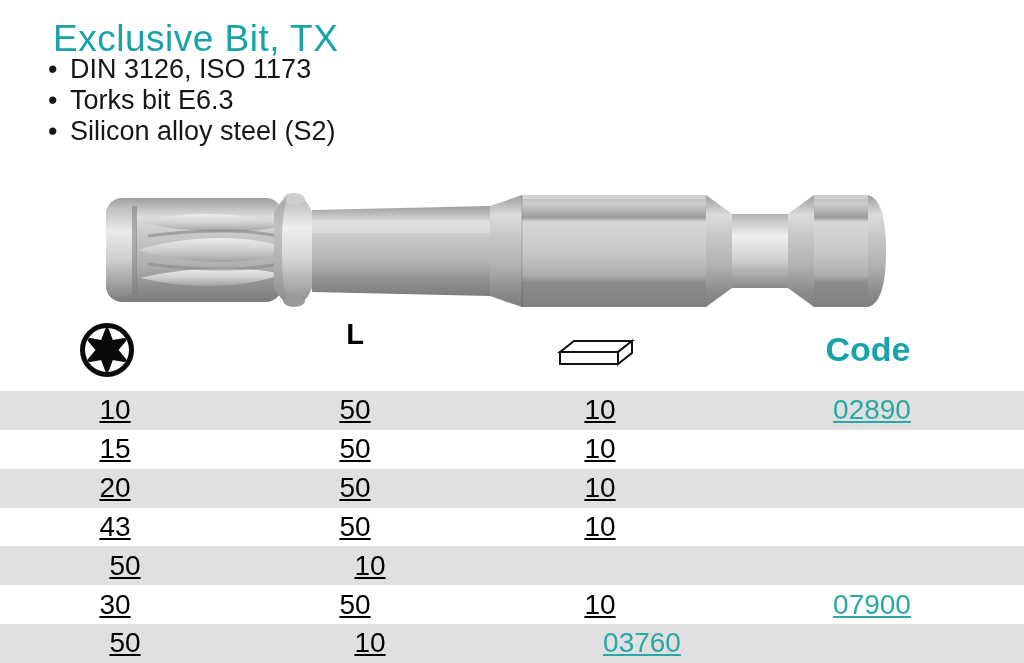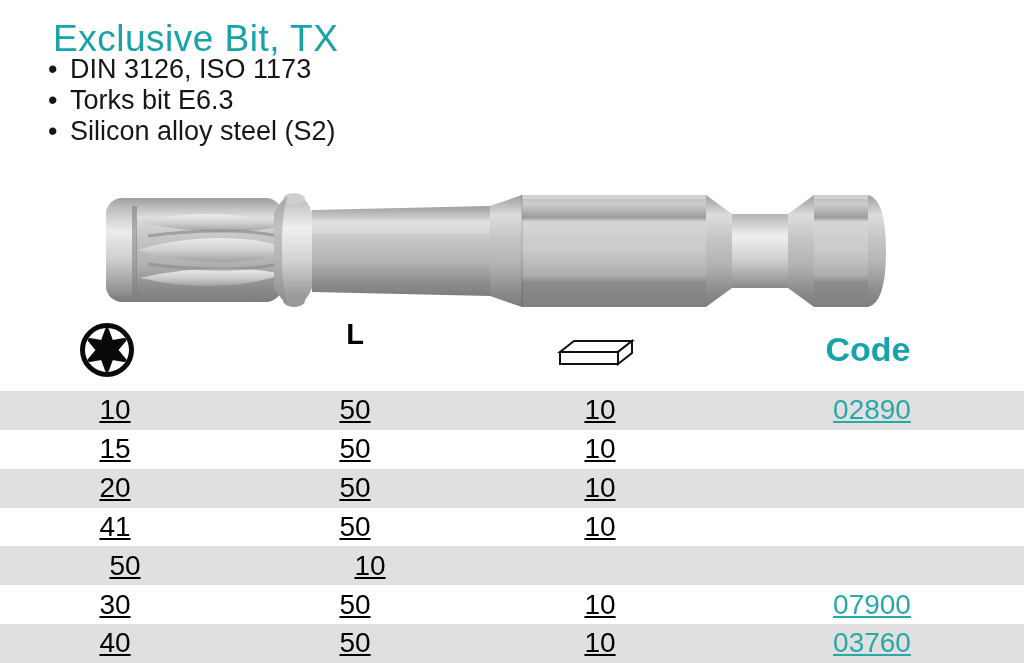--- a/index.html
+++ b/index.html
@@ -174,33 +174,32 @@
     <div class="cell c1">15</div>
     <div class="cell c2">50</div>
     <div class="cell c3">10</div>
   </div>
   <div class="row alt">
     <div class="cell c1">20</div>
     <div class="cell c2">50</div>
     <div class="cell c3">10</div>
   </div>
   <div class="row">
-    <div class="cell c1">41</div>
+    <div class="cell c1">43</div>
     <div class="cell c2">50</div>
     <div class="cell c3">10</div>
   </div>
   <div class="row alt">
     <div class="cell c2">50</div>
     <div class="cell c3">10</div>
   </div>
   <div class="row">
     <div class="cell c1">30</div>
     <div class="cell c2">50</div>
     <div class="cell c3">10</div>
     <div class="cell c4">07900</div>
   </div>
   <div class="row alt">
-    <div class="cell c1">40</div>
     <div class="cell c2">50</div>
     <div class="cell c3">10</div>
     <div class="cell c4">03760</div>
   </div>
 </div>
 
 </body></html>

